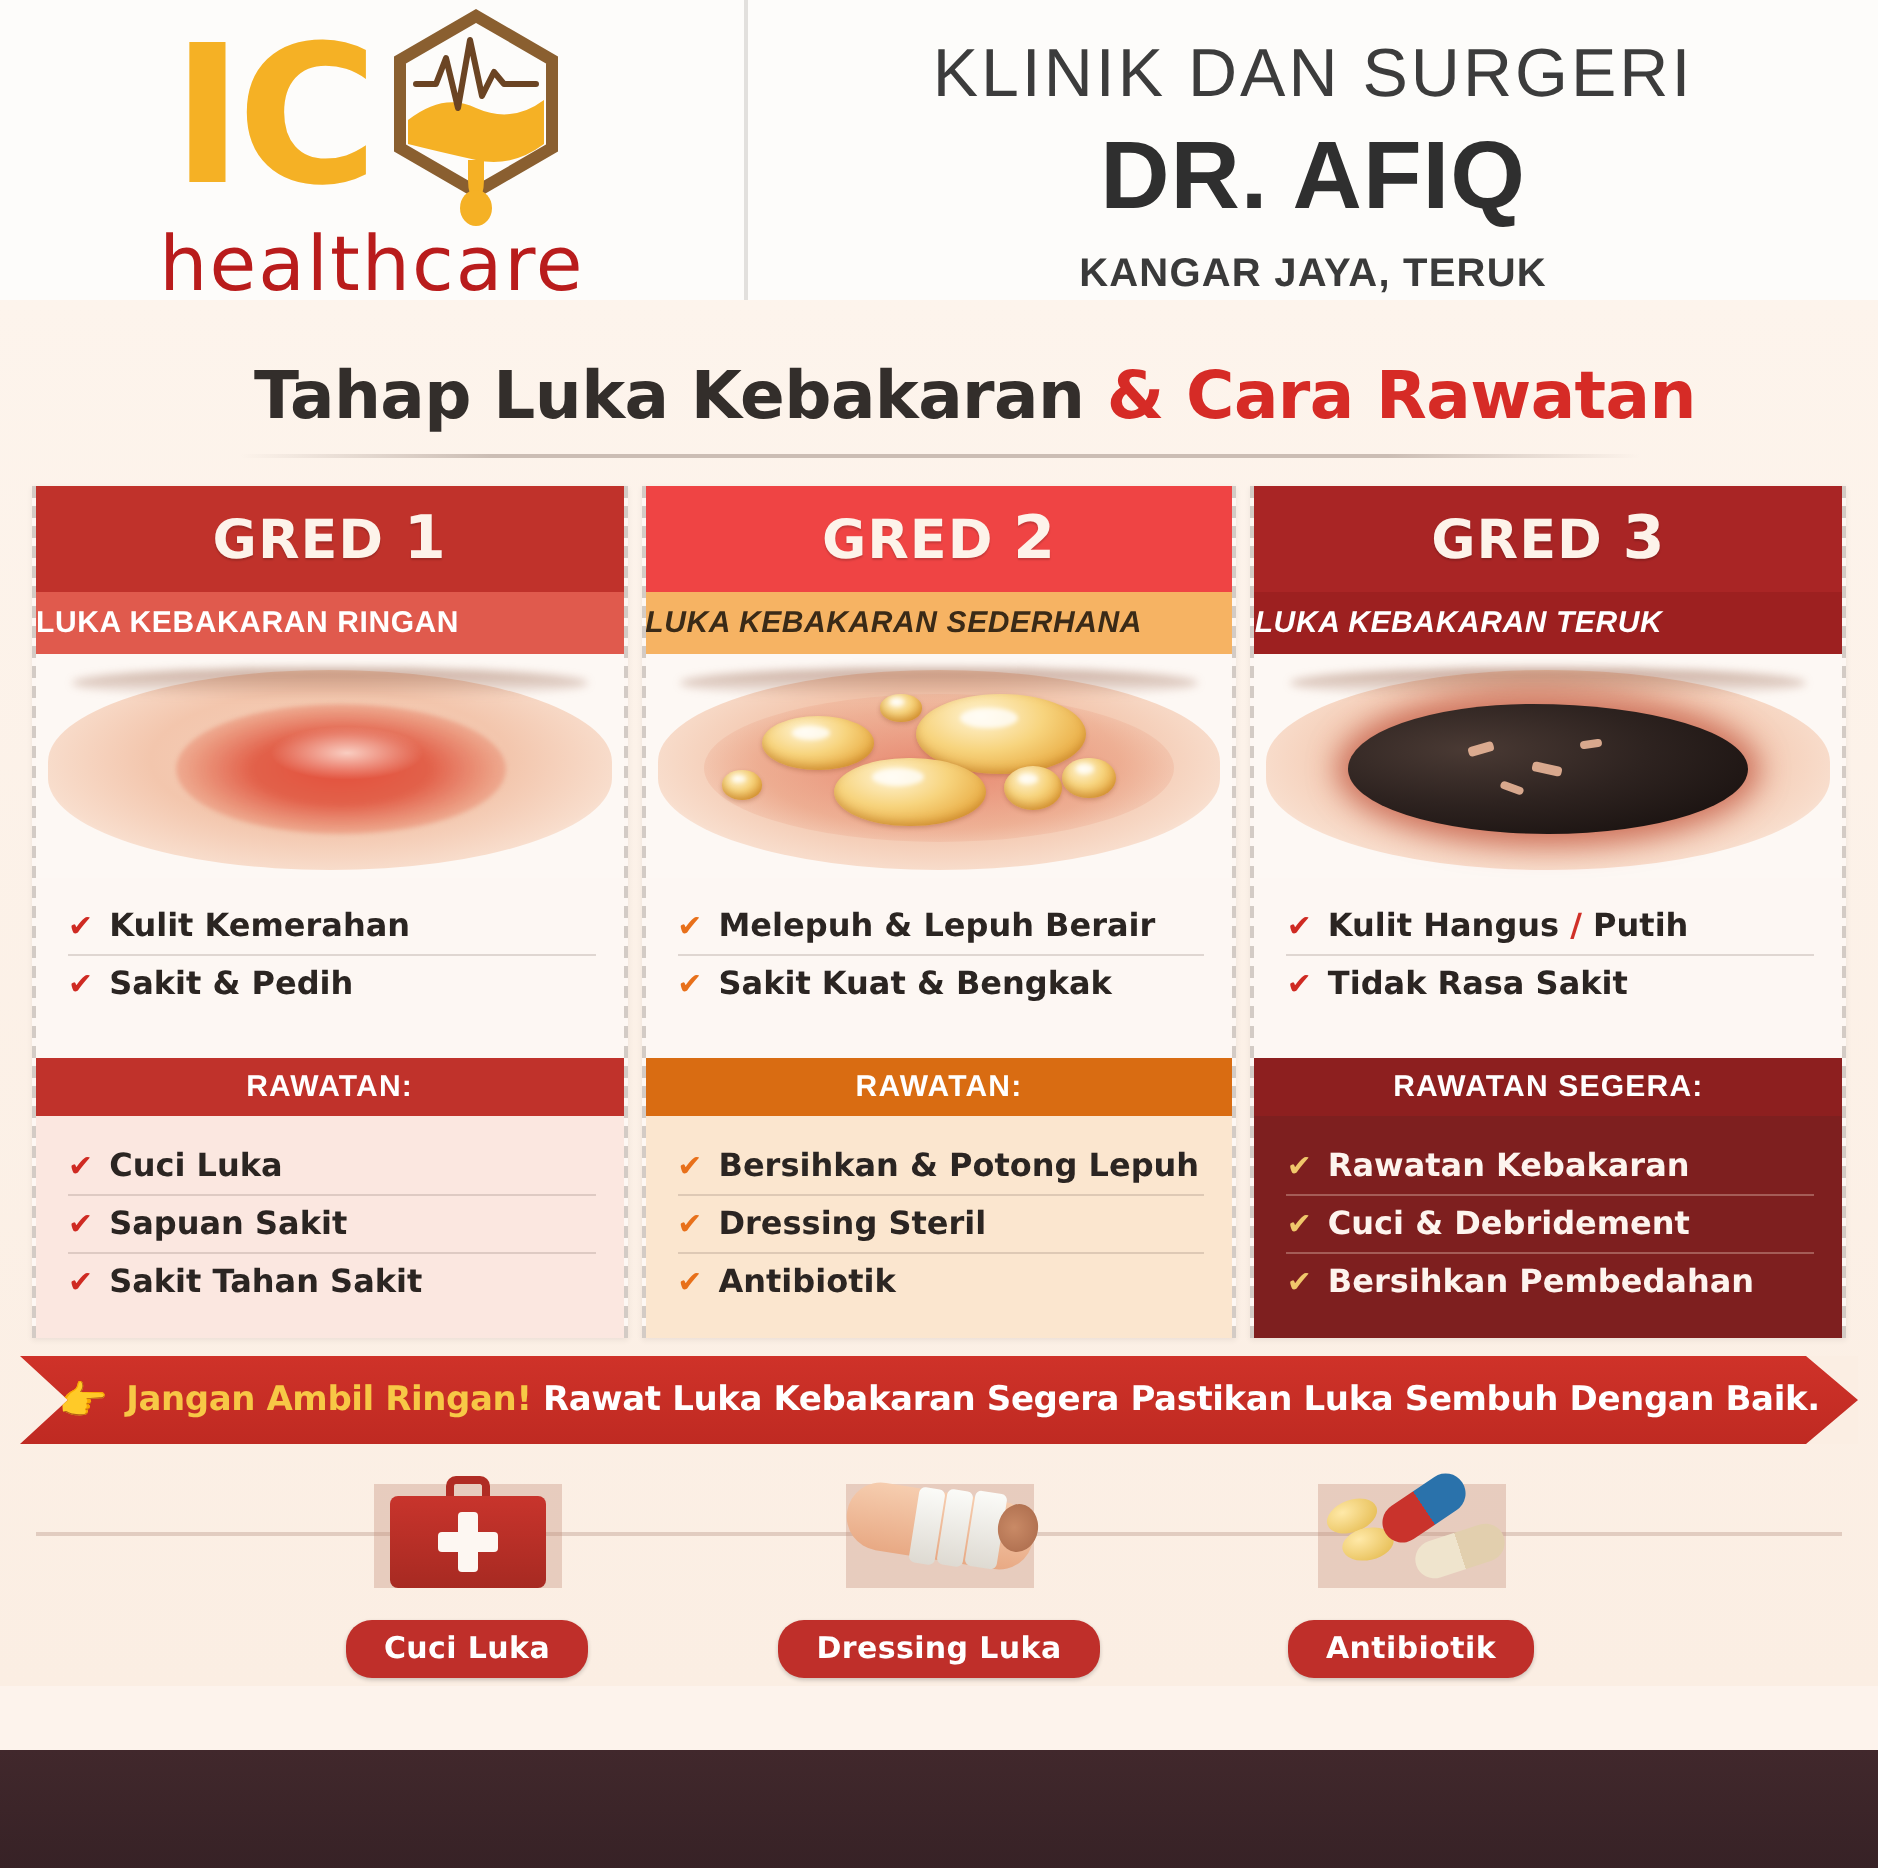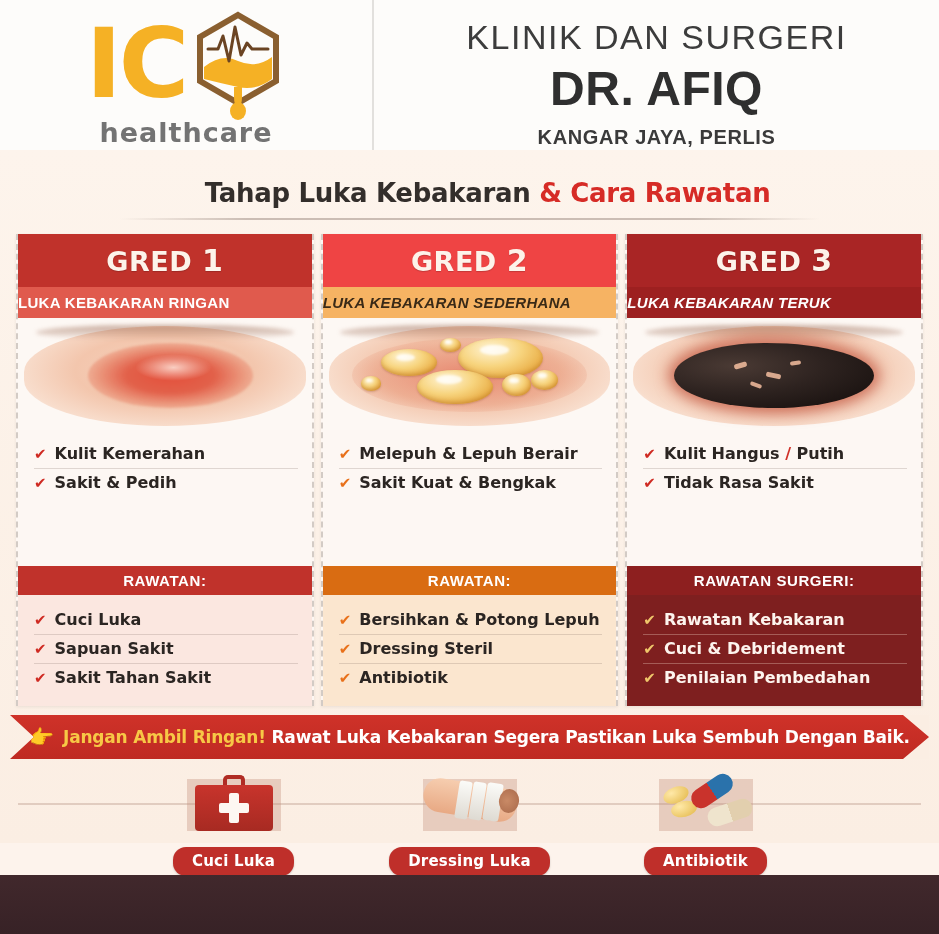--- a/index.html
+++ b/index.html
@@ -32,25 +32,25 @@
     font-family: "DejaVu Sans", sans-serif;
     font-size: 96px;
     font-weight: 700;
     color: #f5b125;
     letter-spacing: -3px;
     line-height: 0.9;
   }
   .logo-mark { width: 96px; height: 112px; position: relative; }
   .logo-word {
     font-family: "DejaVu Sans", sans-serif;
-    font-size: 27px;
-    color: #737373;
+    font-size: 38px;
+    color: #b91c1c;
     letter-spacing: 1px;
     margin-top: -4px;
-    font-weight: 700;
+    font-weight: 400;
   }
   .header-divider {
     width: 2px; height: 150px; background: #e2e0dd;
   }
   .clinic-block {
     flex: 1;
     display: flex;
     flex-direction: column;
     align-items: center;
     justify-content: center;
@@ -70,21 +70,21 @@
   
   .infobody {
     position: relative;
     height: 693px;
     background: linear-gradient(180deg,#fdf4ec 0%, #fbeee3 100%);
     padding-top: 14px;
   }
   .main-title {
     text-align: center;
     font-family: "DejaVu Sans", sans-serif;
-    font-size: 26px;
+    font-size: 33px;
     font-weight: 700;
     color: #332e2b;
     letter-spacing: -0.3px;
     padding-top: 14px;
     margin-left: 36px;
   }
   .main-title .accent { color: #d62b26; }
   .title-rule {
     width: 700px; height: 2px;
     background: linear-gradient(90deg, rgba(180,160,150,0) 0%, #cbbdb4 18%, #cbbdb4 82%, rgba(180,160,150,0) 100%);
@@ -139,21 +139,20 @@
     padding: 10px 14px 12px 16px;
     min-height: 90px;
   }
   .rawatan-band {
     text-align: center;
     padding: 6px 0;
     font-size: 15px;
     font-weight: 700;
     color: #fff;
     letter-spacing: 0.6px;
-    margin-top: 46px;
   }
   .treat-list {
     padding: 11px 14px 14px 16px;
     flex: 1;
   }
   .litem {
     display: flex;
     align-items: baseline;
     gap: 8px;
     font-family: "DejaVu Sans", sans-serif;
@@ -366,21 +365,21 @@
           <ellipse cx="48" cy="102" rx="8" ry="9" fill="#f5b125"></ellipse>
         </svg>
       </span>
     </div>
     <div class="logo-word">healthcare</div>
   </div>
   <div class="header-divider"></div>
   <div class="clinic-block">
     <div class="clinic-line1">KLINIK DAN SURGERI</div>
     <div class="clinic-line2">DR. AFIQ</div>
-    <div class="clinic-line3">KANGAR JAYA, PERLIS</div>
+    <div class="clinic-line3">KANGAR JAYA, TERUK</div>
   </div>
 </div>
 
 <div class="infobody">
 
   <div class="main-title">
     <span>Tahap Luka Kebakaran </span><span class="accent">&amp; Cara Rawatan</span>
   </div>
   <div class="title-rule"></div>
 
@@ -489,33 +488,33 @@
       <div class="sym-list">
         <div class="litem">
           <span class="tick">✔</span>
           <span>Kulit Hangus <span class="slash">/</span> Putih</span>
         </div>
         <div class="litem">
           <span class="tick">✔</span>
           <span>Tidak Rasa Sakit</span>
         </div>
       </div>
-      <div class="rawatan-band">RAWATAN SURGERI:</div>
+      <div class="rawatan-band">RAWATAN SEGERA:</div>
       <div class="treat-list">
         <div class="litem">
           <span class="tick">✔</span>
           <span>Rawatan Kebakaran</span>
         </div>
         <div class="litem">
           <span class="tick">✔</span>
           <span>Cuci &amp; Debridement</span>
         </div>
         <div class="litem">
           <span class="tick">✔</span>
-          <span>Penilaian Pembedahan</span>
+          <span>Bersihkan Pembedahan</span>
         </div>
       </div>
     </div>
 
   </div>
 
   <div class="ribbon-wrap">
     <div class="ribbon">
       <span class="hand-icon">👉</span>
       <span class="ribbon-text"><span class="hl">Jangan Ambil Ringan!</span><span> Rawat Luka Kebakaran Segera Pastikan Luka Sembuh Dengan Baik.</span></span>

